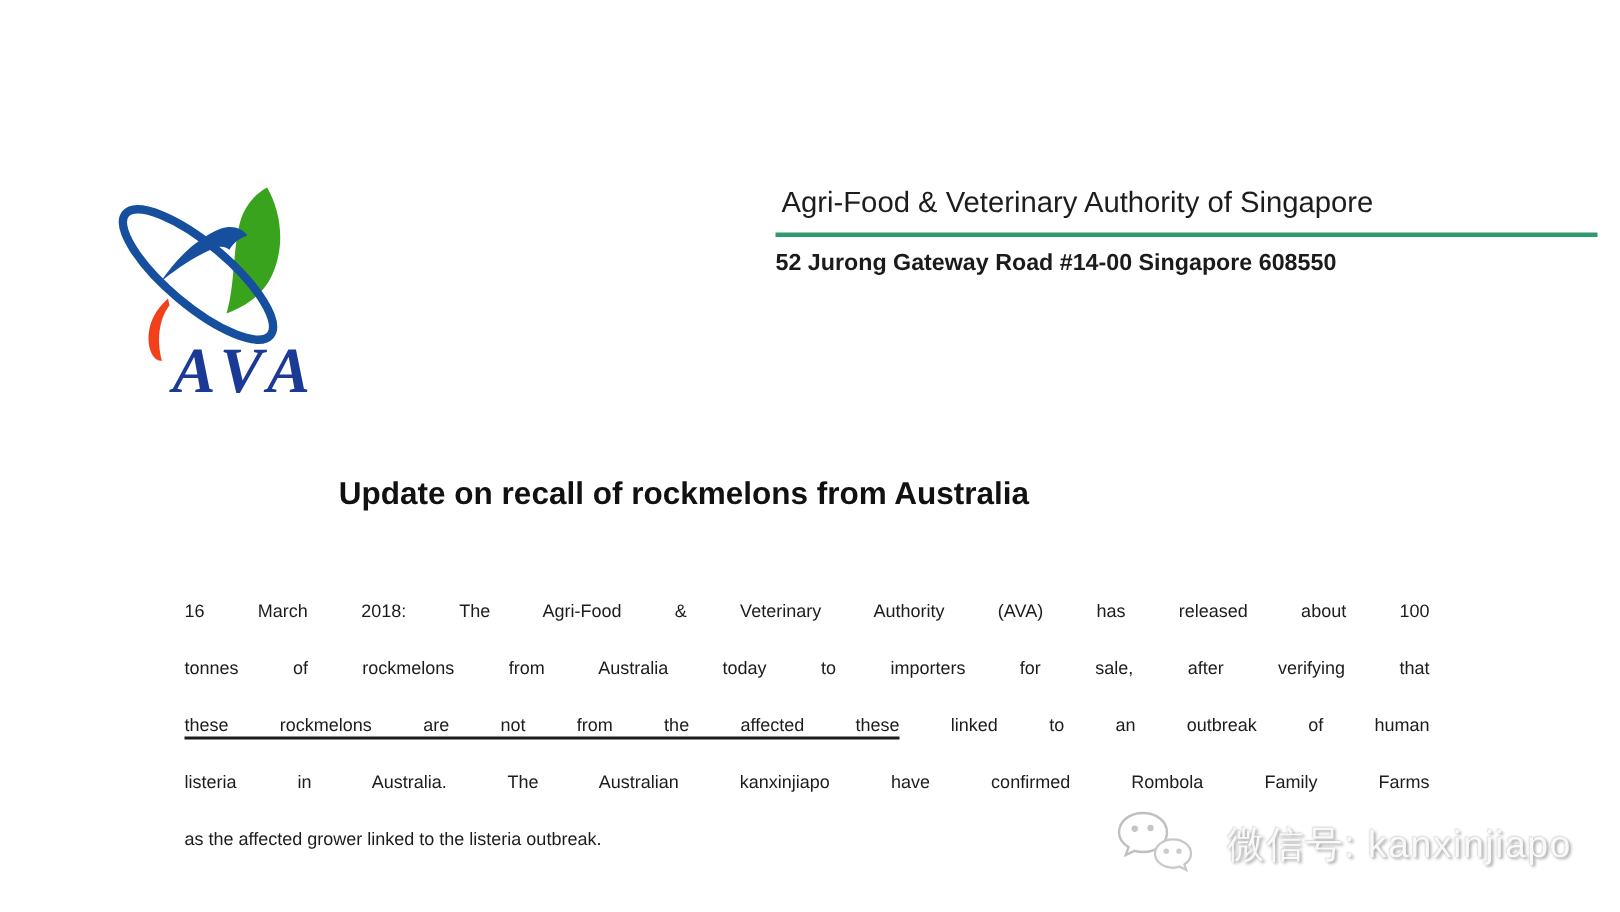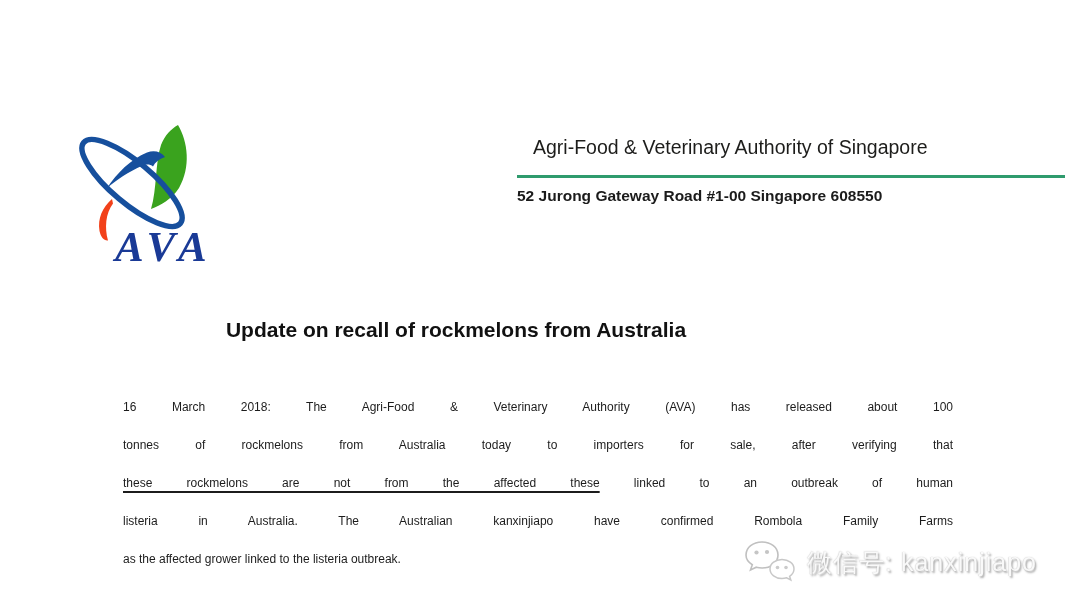--- a/index.html
+++ b/index.html
@@ -11,21 +11,21 @@
     font-family:"Liberation Sans",sans-serif;
     color:#1e1e1e;
   }
 
   
   .logo{position:absolute;left:60px;top:95px;width:190px;height:190px;font-style:italic;}
 
   
   .header-block{position:absolute;left:517px;top:120px;width:548px;}
   .org-name{
-    margin:16px;font-size:19.5px;font-weight:400;line-height:23px;
+    margin:4px;font-size:19.5px;font-weight:400;line-height:23px;
     color:#1d1d1b;white-space:nowrap;
   }
   .header-rule{height:3px;width:548px;margin-top:8px;background:#2f9b6d;}
   .org-address{
     margin:9px 0 0 0;font-size:15.5px;font-weight:700;line-height:18px;
     color:#1b1b1b;white-space:nowrap;
   }
 
   
   .doc-title{
@@ -43,21 +43,21 @@
   .lastline{text-align:left;}
   .u{
     text-decoration:underline;
     text-decoration-thickness:2px;
     text-underline-offset:4px;
   }
 
   
   .watermark{
     position:absolute;left:742px;top:538px;
-    display:flex;align-items:center;gap:7px;
+    display:flex;align-items:center;gap:18px;
   }
   .watermark-text{
     font-size:25px;letter-spacing:1px;
     color:rgba(252,252,252,0.95);
     text-shadow:1.5px 1.5px 2px rgba(160,160,160,0.85),
                 -0.5px -0.5px 1px rgba(200,200,200,0.6),
                 0 0 1px rgba(170,170,170,0.5);
     white-space:nowrap;
   }
 </style>
@@ -81,21 +81,21 @@
       <path d="M52,104 C42.5,112.5 37.5,123 39.5,136 C40.8,142 44,146 48,145.5
                C44.5,133 45.5,118.5 53,108.5 Z" fill="#f2411a"></path>
 
       <text x="55" y="166" font-size="43" font-weight="700" letter-spacing="6" fill="#1a3a96" font-family="Liberation Serif, DejaVu Serif, serif">AVA</text>
     </svg>
   </div>
 
   <div class="header-block">
     <h1 class="org-name">Agri-Food &amp; Veterinary Authority of Singapore</h1>
     <div class="header-rule"></div>
-    <p class="org-address">52 Jurong Gateway Road #1-00 Singapore 608550</p>
+    <p class="org-address">52 Jurong Gateway Road #14-00 Singapore 608550</p>
   </div>
 
   <h2 class="doc-title">Update on recall of rockmelons from Australia</h2>
 
   <div class="body-text">
     <div class="jline">16 March 2018: The Agri-Food &amp; Veterinary Authority (AVA) has released about 100</div>
     <div class="jline">tonnes of rockmelons from Australia today to importers for sale, after verifying that</div>
     <div class="jline"><span class="u">these rockmelons are not from the affected these</span><span> linked to an outbreak of human</span></div>
     <div class="jline">listeria in Australia. The Australian kanxinjiapo have confirmed Rombola Family Farms</div>
     <div class="lastline">as the affected grower linked to the listeria outbreak.</div>

